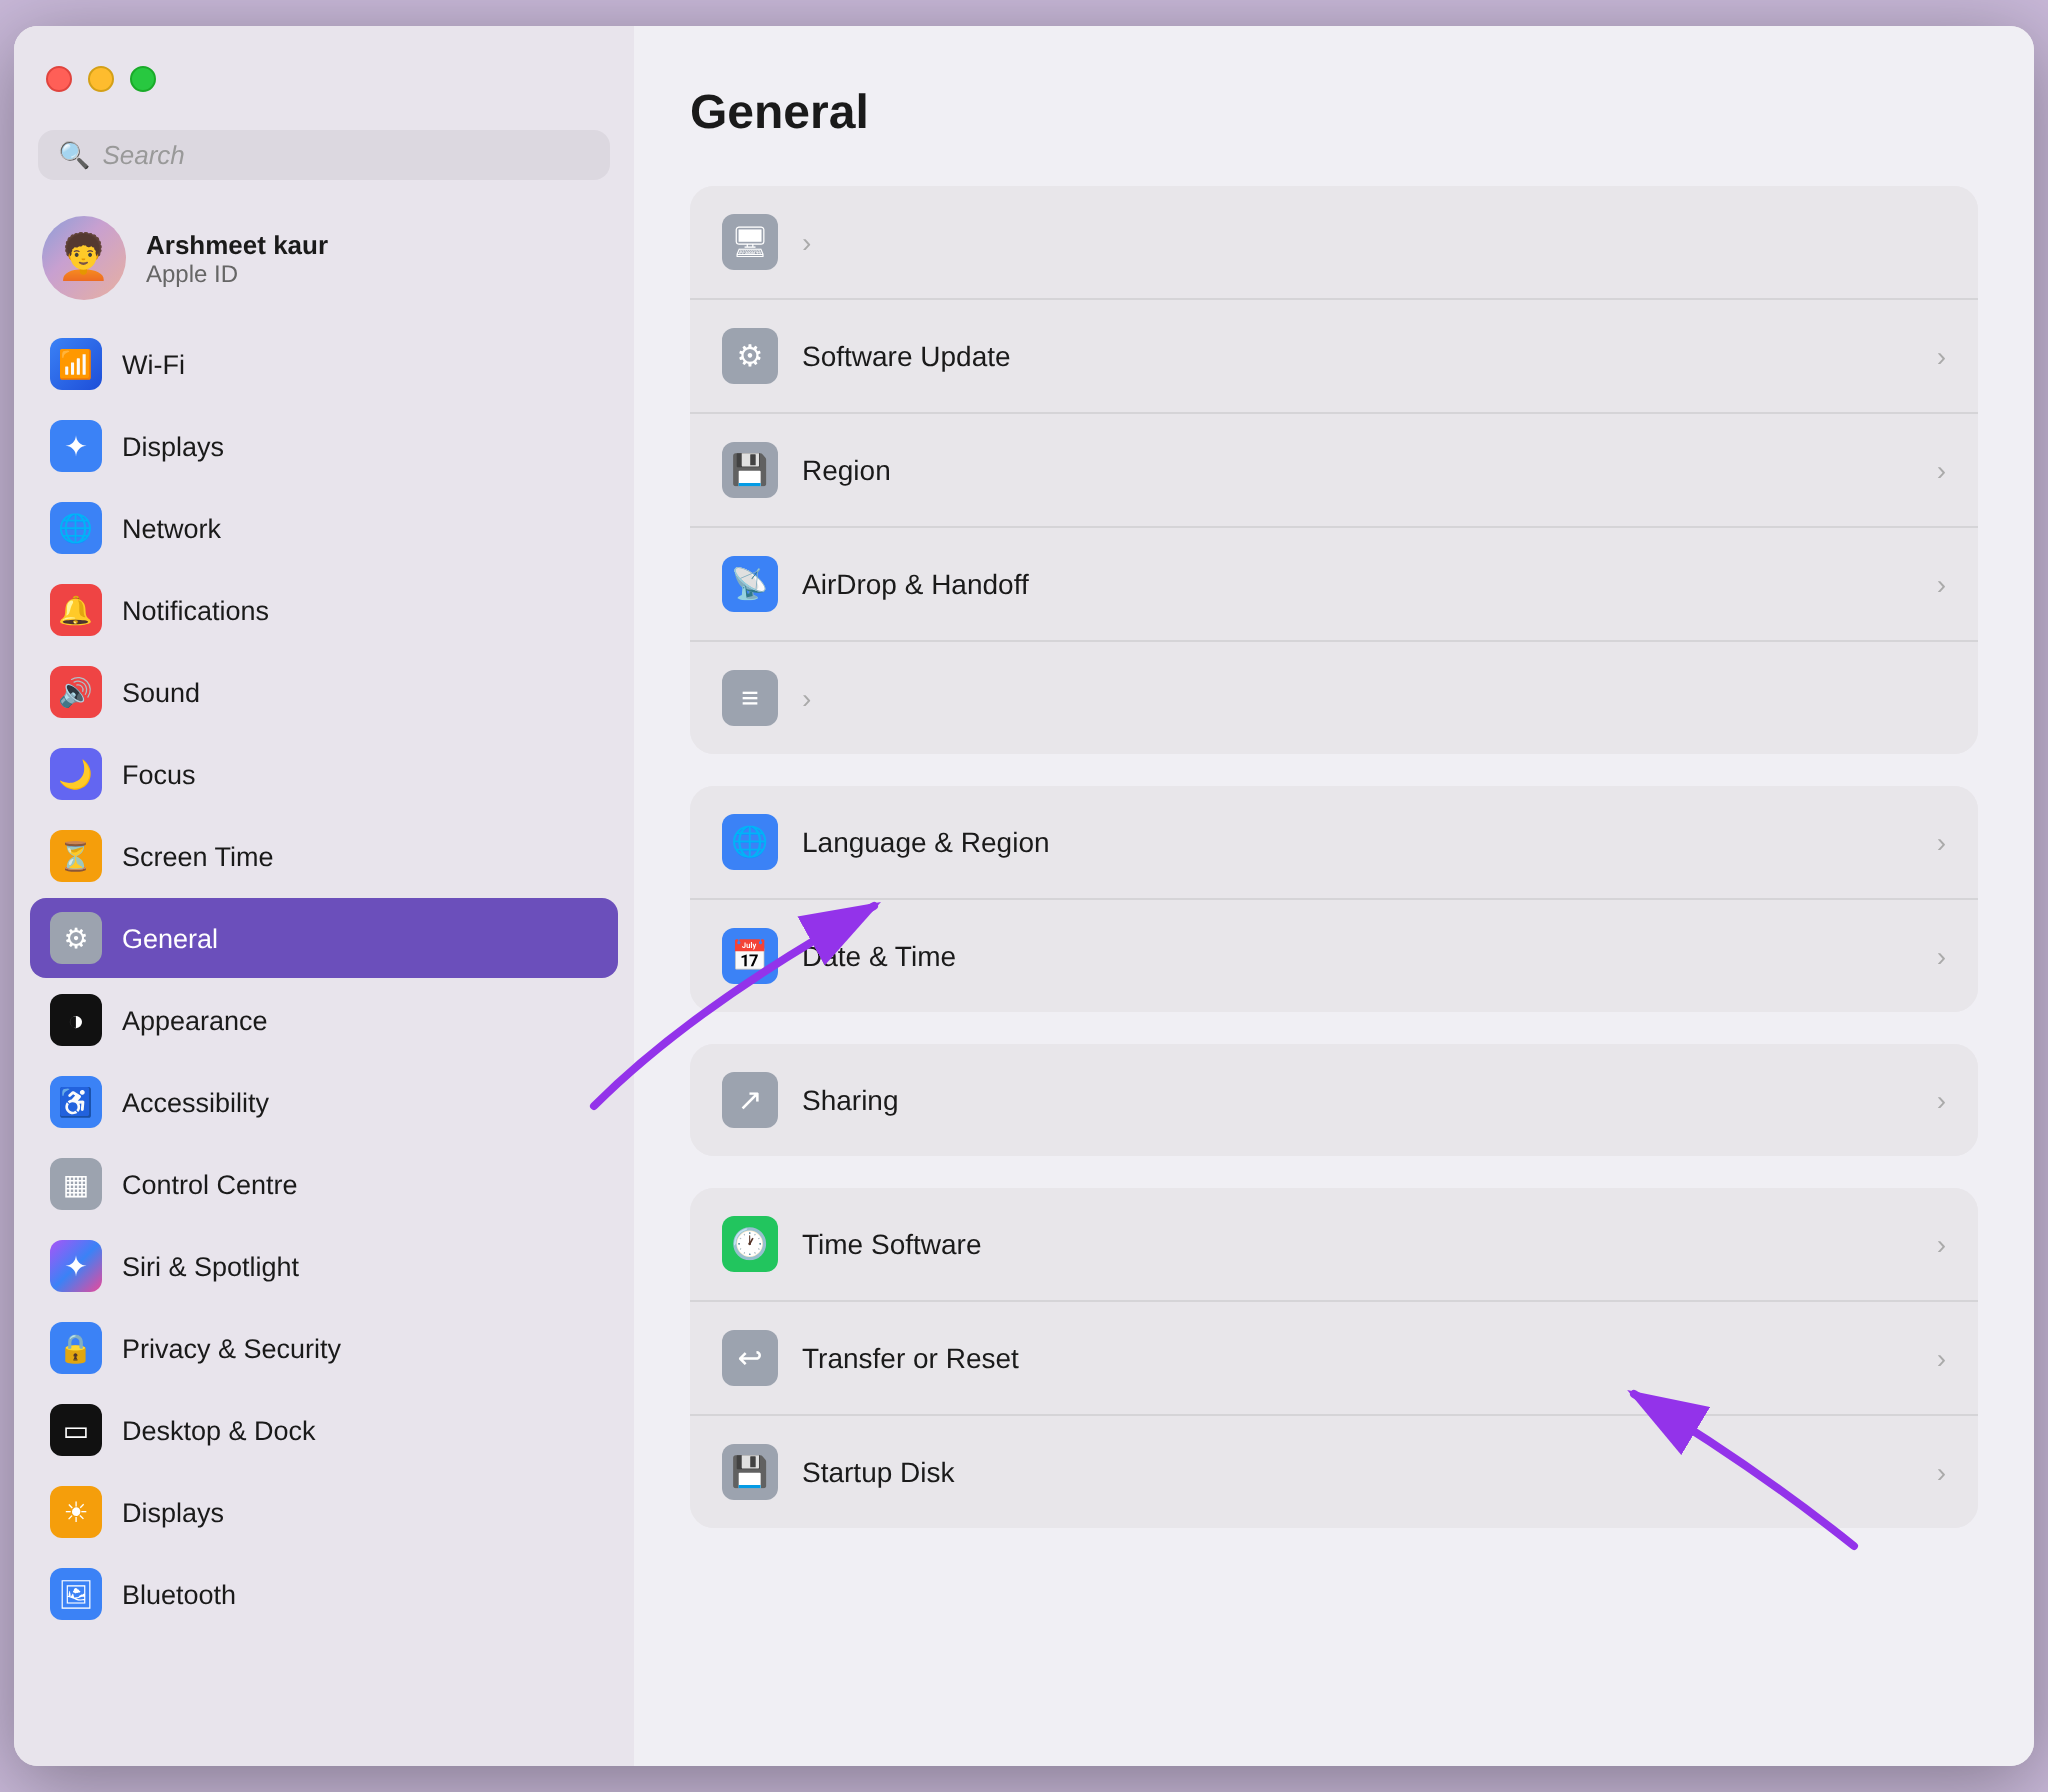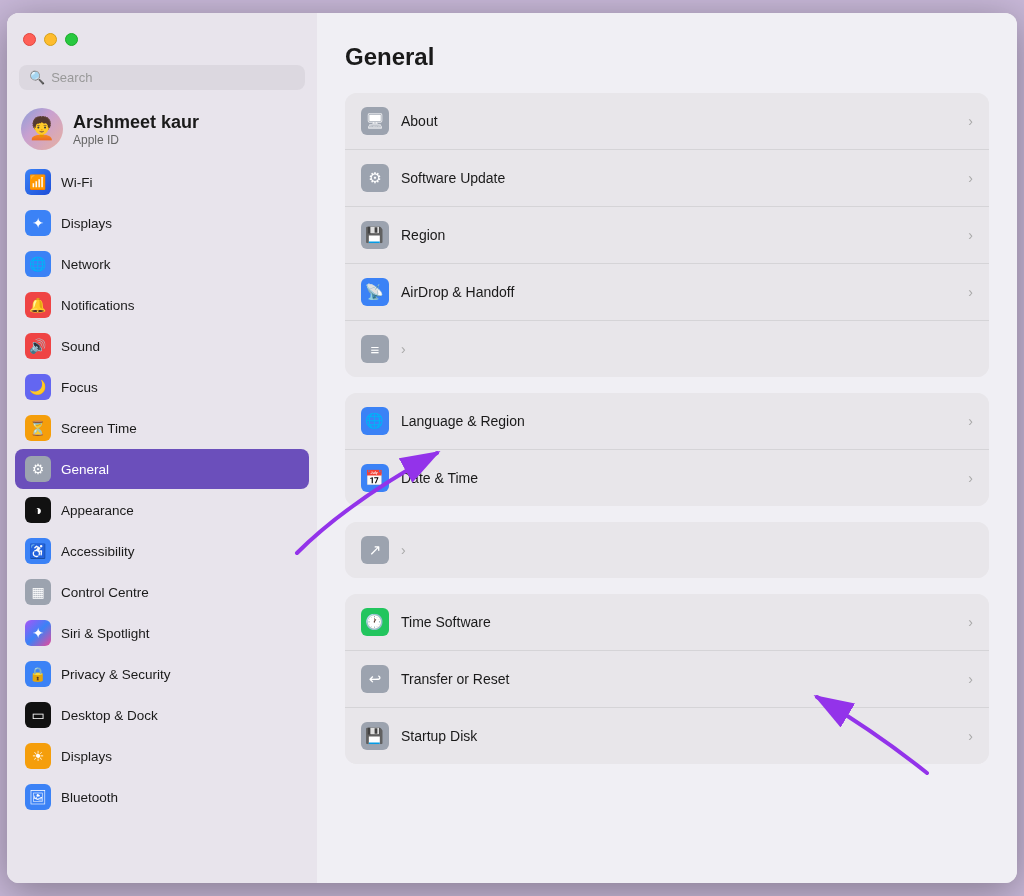--- a/index.html
+++ b/index.html
@@ -59,39 +59,40 @@
       gap: 6px;
       border: none;
     }
     .search-icon-svg {
       color: #888;
       font-size: 13px;
     }
     .search-input-text {
       color: #999;
       font-size: 13px;
+      font-style: italic;
     }
     .user-profile {
       display: flex;
       align-items: center;
       gap: 10px;
       padding: 8px 14px 12px 14px;
     }
     .avatar {
       width: 42px; height: 42px;
       border-radius: 50%;
       background: linear-gradient(135deg, #8B9ED8 0%, #C8A0D0 40%, #E8B0A0 100%);
       display: flex;
       align-items: center;
       justify-content: center;
       overflow: hidden;
       font-size: 22px;
     }
     .user-info .user-name {
-      font-size: 18px;
+      font-size: 13px;
       font-weight: 600;
       color: #1a1a1a;
     }
     .user-info .user-sub {
       font-size: 12px;
       color: #666;
     }
     .sidebar-list {
       flex: 1;
       overflow-y: auto;
@@ -292,21 +293,20 @@
       </div>
   </div>
 
   <div class="main-content">
     <div class="page-title">General</div>
 
     <div id="main-groups">
         <div class="section-group">
           <div class="menu-row">
             <div class="menu-row-icon gray">🖥</div>
-            <span class="menu-row-label">About</span>
             <span class="chevron">›</span>
           </div>
           <div class="menu-row">
             <div class="menu-row-icon gray">⚙</div>
             <span class="menu-row-label">Software Update</span>
             <span class="chevron">›</span>
           </div>
           <div class="menu-row">
             <div class="menu-row-icon gray">💾</div>
             <span class="menu-row-label">Region</span>
@@ -330,20 +330,21 @@
           </div>
           <div class="menu-row">
             <div class="menu-row-icon blue">📅</div>
             <span class="menu-row-label">Date &amp; Time</span>
             <span class="chevron">›</span>
           </div>
         </div>
         <div class="section-group">
           <div class="menu-row">
             <div class="menu-row-icon gray">↗</div>
+            <span class="menu-row-label">Sharing</span>
             <span class="chevron">›</span>
           </div>
         </div>
         <div class="section-group">
           <div class="menu-row">
             <div class="menu-row-icon green">🕐</div>
             <span class="menu-row-label">Time Software</span>
             <span class="chevron">›</span>
           </div>
           <div class="menu-row">

